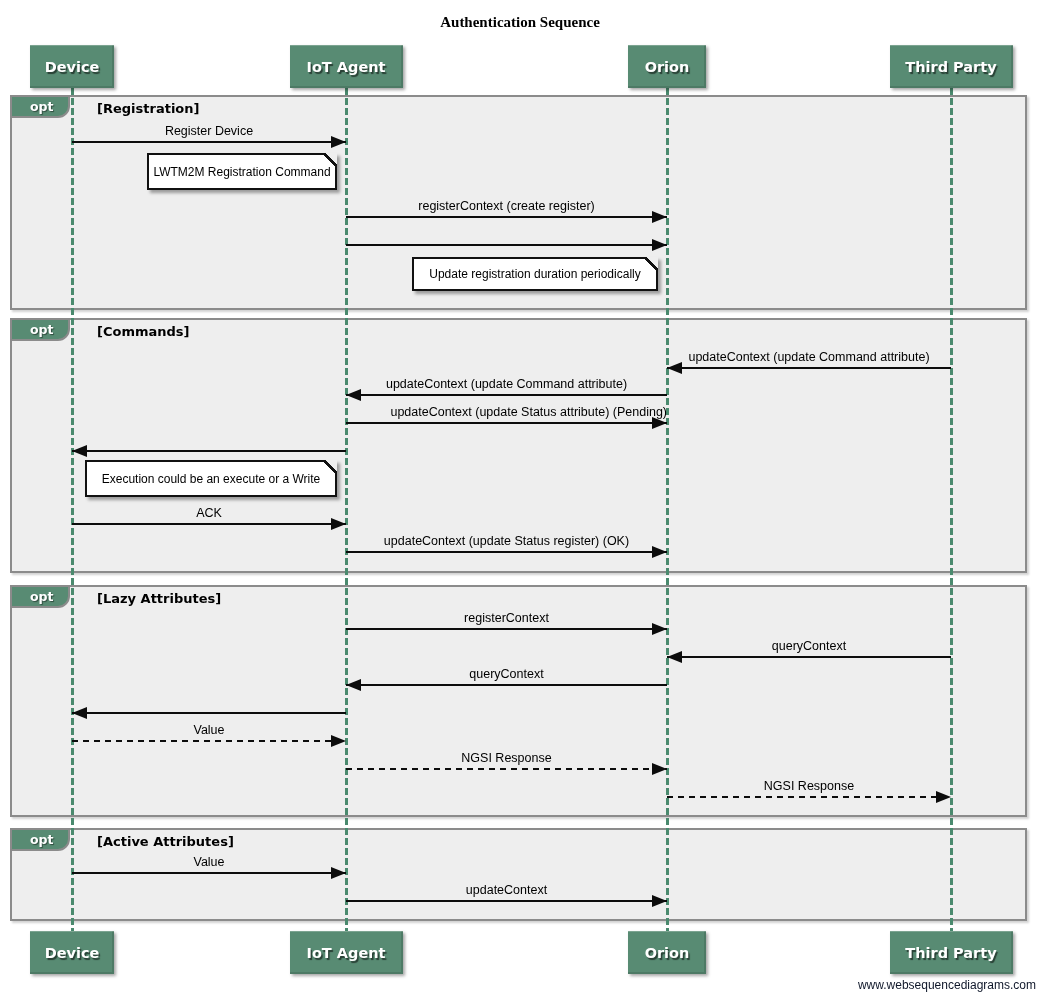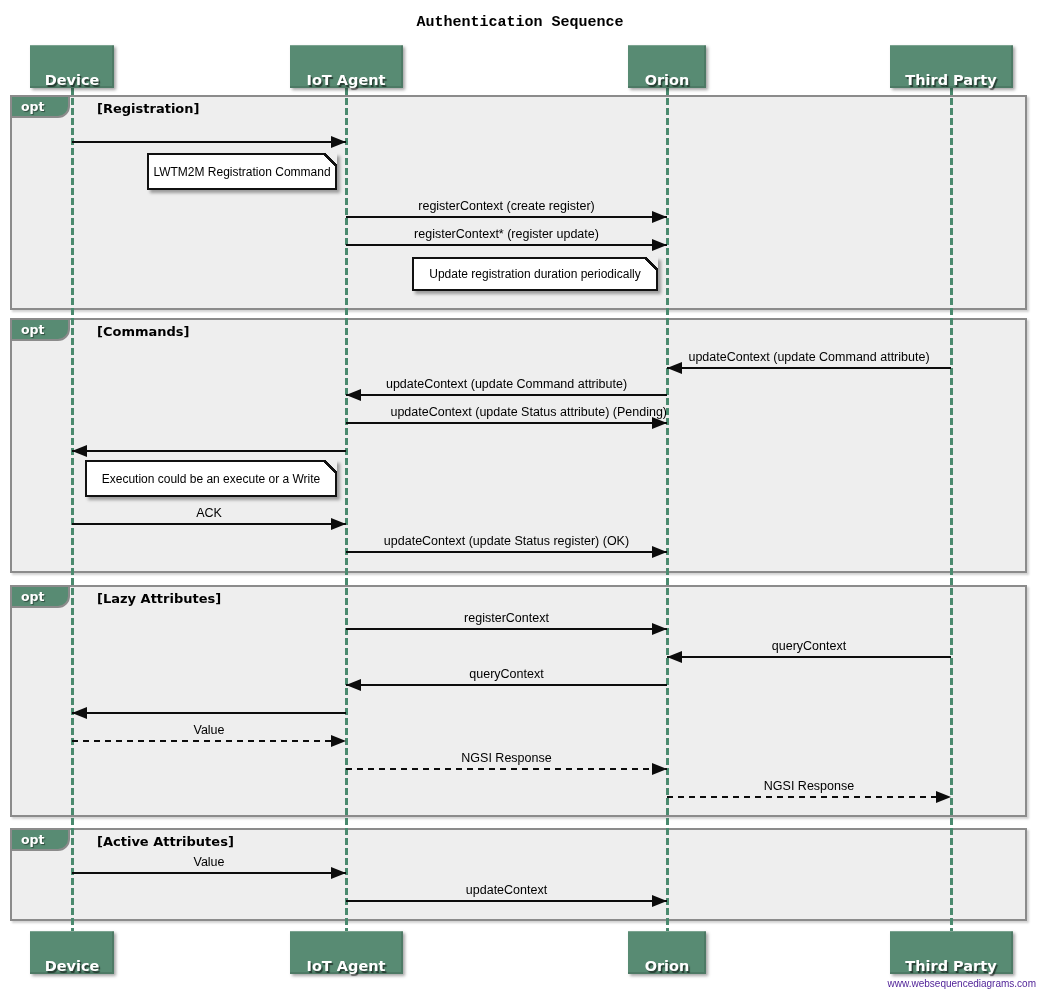--- a/index.html
+++ b/index.html
@@ -6,62 +6,62 @@
   body{
     width:1040px;height:998px;position:relative;
     background:var(--background,#fff);
     font-family:"Liberation Sans",sans-serif;
     overflow:hidden;
   }
   #stage{position:absolute;left:0;top:0;width:1040px;height:998px;}
 
   .title{
     position:absolute;top:14px;left:0;width:1040px;text-align:center;
-    font-family:Liberation Mono, monospace;font-weight:bold;font-size:15px;color:#000;
+    font-family:Liberation Serif, serif;font-weight:bold;font-size:15px;color:#000;
     z-index:6;
   }
   .watermark{
     position:absolute;top:978px;right:4px;
-    font-size:10px;color:#4c1d95;z-index:6;
+    font-size:12px;color:#0f172a;z-index:6;
   }
 
   .fragment{
     position:absolute;
     background:var(--fragment-bg,#eee);
     border:2px solid var(--fragment-border,#8b8b8b);
     box-shadow:2px 2px 2px rgba(0,0,0,0.18);
     box-sizing:border-box;
     z-index:0;
   }
   .frag-tab{
     position:absolute;left:-2px;top:-2px;width:60px;height:23px;
     background:var(--tab-fill,#588b73);
     border:2px solid var(--fragment-border,#8b8b8b);
     border-radius:0 0 12px 0;
     box-sizing:border-box;
     color:#fff;font-family:"DejaVu Sans",sans-serif;font-weight:bold;font-size:12.5px;
-    display:flex;align-items:center;padding-left:9px;
+    display:flex;align-items:center;padding-left:18px;
     text-shadow:1px 1px 1px rgba(0,0,0,0.45);
   }
   .frag-cond{
     position:absolute;left:85px;top:4px;
     font-family:"DejaVu Sans",sans-serif;font-weight:bold;font-size:13px;color:#000;
     white-space:nowrap;
   }
 
   .lifeline{
     position:absolute;width:3px;z-index:1;
     background:repeating-linear-gradient(to bottom,var(--lifeline,#4a8a6e) 0 7px,transparent 7px 10px);
   }
 
   .actor-box{
     position:absolute;z-index:4;
     background:var(--actor-fill,#588b73);
     box-shadow:inset 0 1px 0 rgba(255,255,255,0.22), inset -2px -2px 0 rgba(0,0,0,0.12), 2px 2px 3px rgba(0,0,0,0.35);
-    display:flex;align-items:flex-end;justify-content:center;
+    display:flex;align-items:center;justify-content:center;
   }
   .actor-label{
     color:var(--actor-text,#fff);
     font-family:"DejaVu Sans",sans-serif;font-weight:bold;font-size:14.5px;
     text-shadow:1.5px 1.5px 1px rgba(0,0,0,0.55);
     white-space:nowrap;
   }
 
   .msg-label{
     position:absolute;z-index:3;height:16px;line-height:16px;
@@ -134,26 +134,26 @@
     <div class="actor-box" style="left: 628px; top: 931px; width: 78px; height: 43px;">
       <div class="actor-label">Orion</div>
     </div>
     <div class="lifeline" style="left: 949.5px; top: 88px; height: 843px;"></div>
     <div class="actor-box" style="left: 889.5px; top: 45px; width: 123px; height: 43px;">
       <div class="actor-label">Third Party</div>
     </div>
     <div class="actor-box" style="left: 889.5px; top: 931px; width: 123px; height: 43px;">
       <div class="actor-label">Third Party</div>
     </div>
+    <div class="msg-label" style="left: 72px; width: 274px; top: 123px;">Register Device</div>
     <div class="msg-line solid" style="left: 72px; width: 274px; top: 141px;"></div>
     <div class="arrowhead east" style="left: 331px; top: 135.5px;"></div>
     <div class="msg-label" style="left: 346px; width: 321px; top: 198px;">registerContext (create register)</div>
     <div class="msg-line solid" style="left: 346px; width: 321px; top: 216px;"></div>
     <div class="arrowhead east" style="left: 652px; top: 210.5px;"></div>
-    <div class="msg-label" style="left: 346px; width: 321px; top: 226px;">registerContext* (register update)</div>
     <div class="msg-line solid" style="left: 346px; width: 321px; top: 244px;"></div>
     <div class="arrowhead east" style="left: 652px; top: 238.5px;"></div>
     <div class="msg-label" style="left: 667px; width: 284px; top: 349px;">updateContext (update Command attribute)</div>
     <div class="msg-line solid" style="left: 667px; width: 284px; top: 367px;"></div>
     <div class="arrowhead west" style="left: 667px; top: 361.5px;"></div>
     <div class="msg-label" style="left: 346px; width: 321px; top: 376px;">updateContext (update Command attribute)</div>
     <div class="msg-line solid" style="left: 346px; width: 321px; top: 394px;"></div>
     <div class="arrowhead west" style="left: 346px; top: 388.5px;"></div>
     <div class="msg-label" style="left: 346px; width: 321px; top: 404px; text-align: right;">updateContext (update Status attribute) (Pending)</div>
     <div class="msg-line solid" style="left: 346px; width: 321px; top: 422px;"></div>

